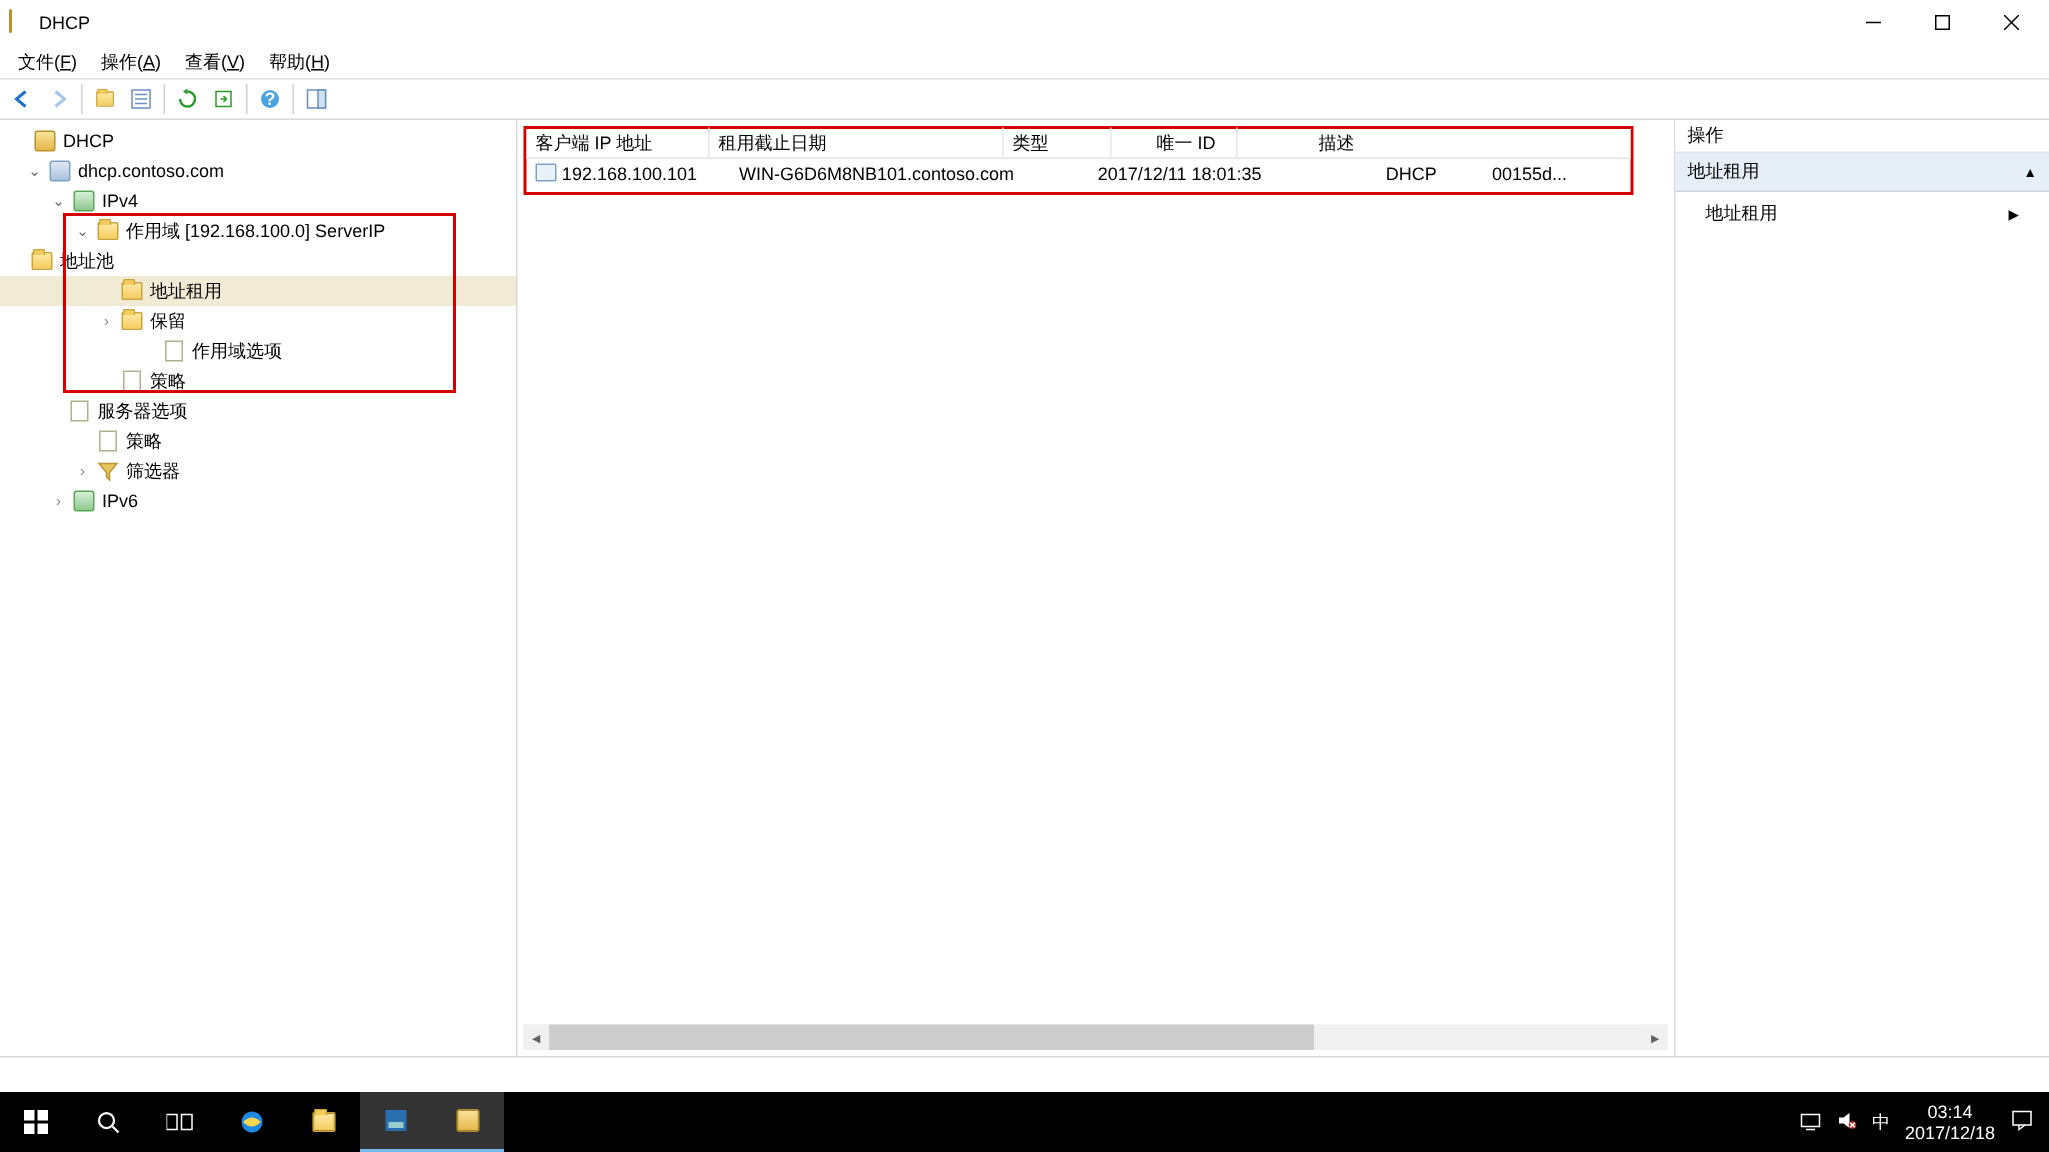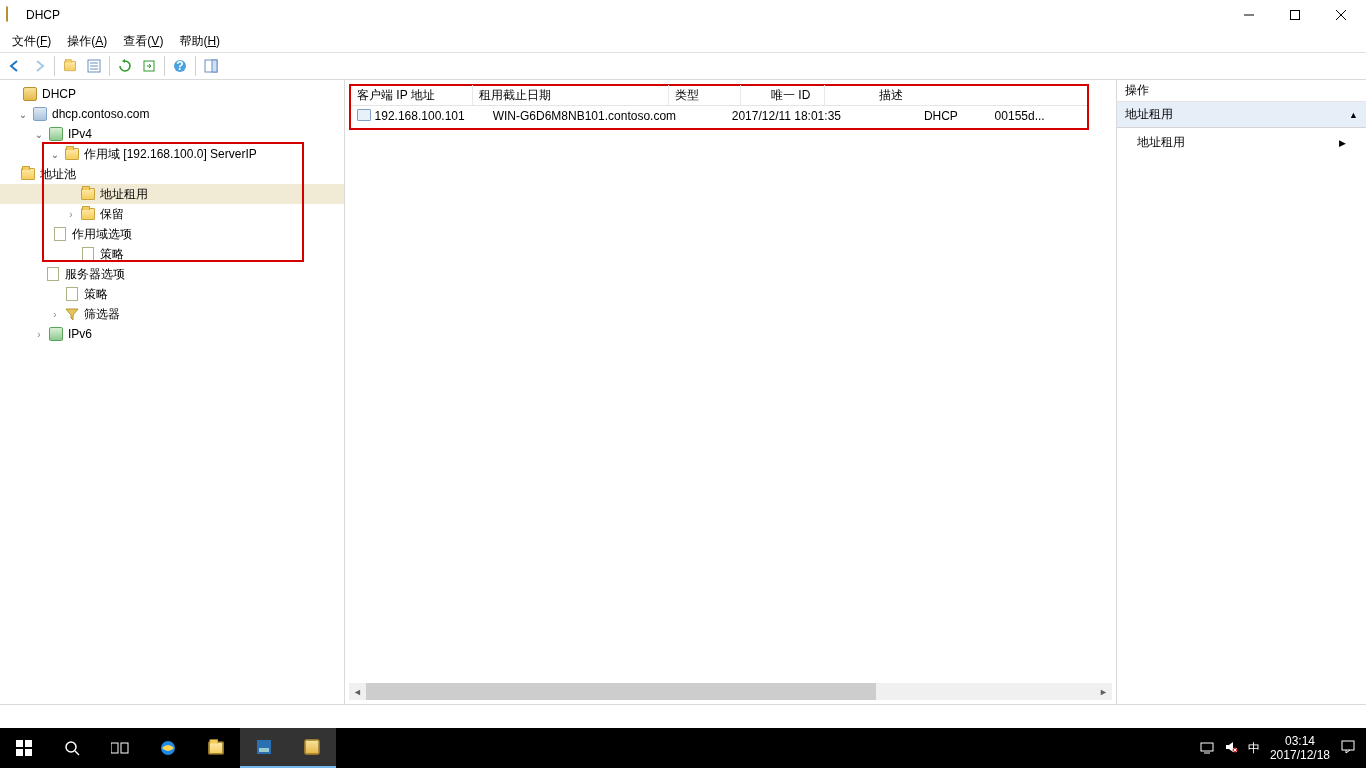--- a/index.html
+++ b/index.html
@@ -201,21 +201,21 @@
           </span>
         <span>地址租用</span>
       </div>
       <div class="tree-row" style="padding-left:64px;">
         <span class="expander" style="color:#888;">›</span>
         <span class="node-icon">
             <span class="ico-folder"></span>
           </span>
         <span>保留</span>
       </div>
-      <div class="tree-row" style="padding-left:36px;">
+      <div class="tree-row" style="padding-left:92px;">
         <span class="expander blank">▶</span>
         <span class="node-icon">
             <span class="ico-doc"></span>
           </span>
         <span>作用域选项</span>
       </div>
       <div class="tree-row" style="padding-left:64px;">
         <span class="expander blank">▶</span>
         <span class="node-icon">
             <span class="ico-doc"></span>

